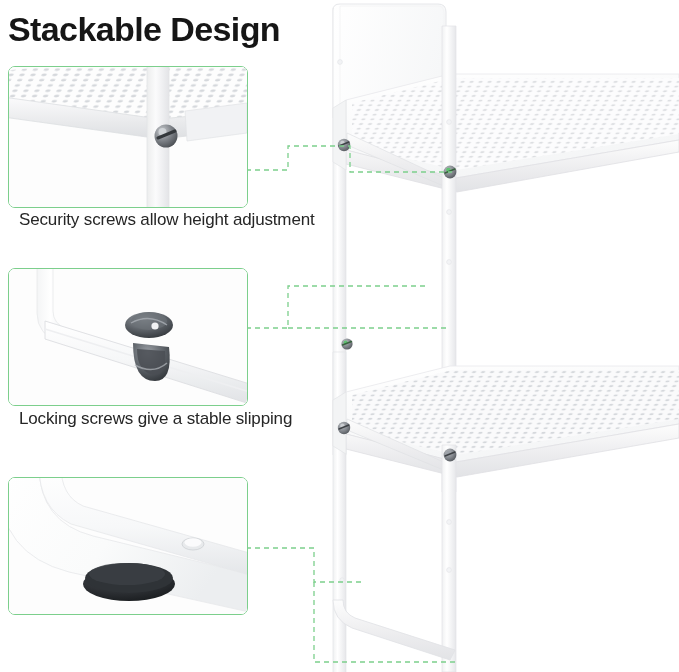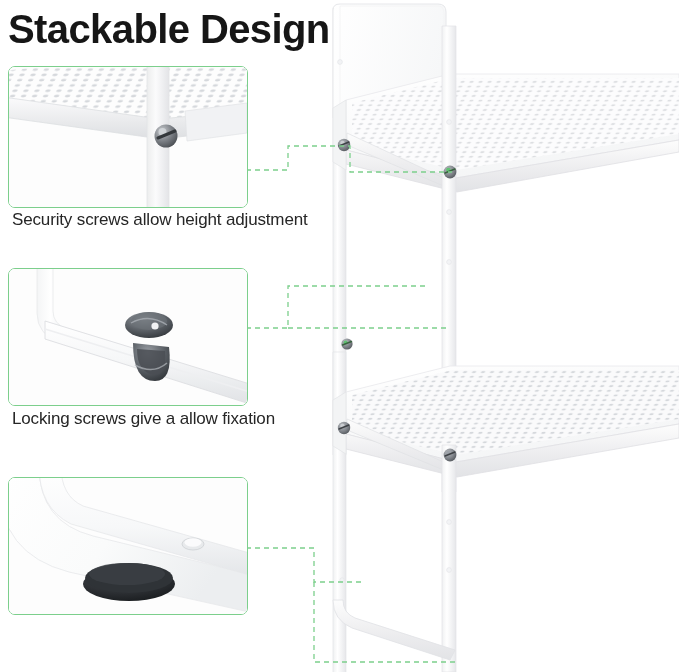--- a/index.html
+++ b/index.html
@@ -14,41 +14,41 @@
     background: #ffffff;
     overflow: hidden;
     font-family: "Liberation Sans", sans-serif;
   }
 
   
   #title {
     position: absolute;
     left: 8px;
     top: 8px;
-    font-size: 40px;
+    font-size: 34px;
     font-weight: bold;
     letter-spacing: -0.6px;
     color: #161616;
     line-height: 42px;
     white-space: nowrap;
   }
 
   
   .callout-box {
     position: absolute;
     left: 8px;
     width: 238px;
     border: 1.4px solid #7ccf8c;
     border-radius: 7px;
     background: #ffffff;
     overflow: hidden;
   }
   .callout-caption {
     position: absolute;
-    left: 12px;
+    left: 19px;
     width: 400px;
     font-size: 17px;
     color: #262626;
     letter-spacing: -0.15px;
     white-space: nowrap;
   }
 
   
   .conn {
     position: absolute;
@@ -281,21 +281,21 @@
         </g>
 
         <g>
           <path d="M124 74 Q124 112 146 112 Q164 112 160 78 Z" fill="url(#nutB)"></path>
           <path d="M128 80 Q128 104 146 106 Q158 106 156 82 Z" fill="#4a4e54" opacity="0.85"></path>
           <path d="M126 96 Q144 106 158 94" fill="none" stroke="#b2b7bc" stroke-width="1.6" opacity="0.7"></path>
         </g>
       </svg>
     </div>
   </div>
-  <div class="callout-caption" style="top:409px;">Locking screws give a allow fixation</div>
+  <div class="callout-caption" style="top:409px;">Locking screws give a stable slipping</div>
 
   <div class="callout-box" style="top:477px; height:136px;">
     <div class="shot">
       <svg width="238" height="136" viewBox="0 0 238 136" xmlns="http://www.w3.org/2000/svg">
         <defs>
           <linearGradient id="legC" x1="0" y1="0" x2="1" y2="0.4">
             <stop offset="0%" stop-color="#ffffff"></stop>
             <stop offset="55%" stop-color="#fafbfb"></stop>
             <stop offset="100%" stop-color="#eceef0"></stop>
           </linearGradient>

